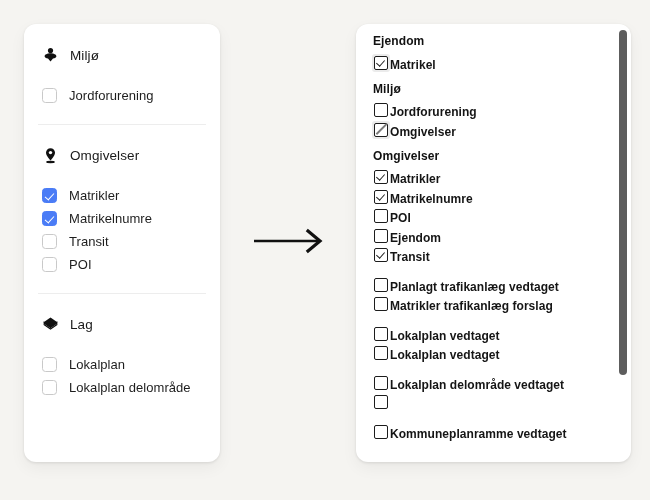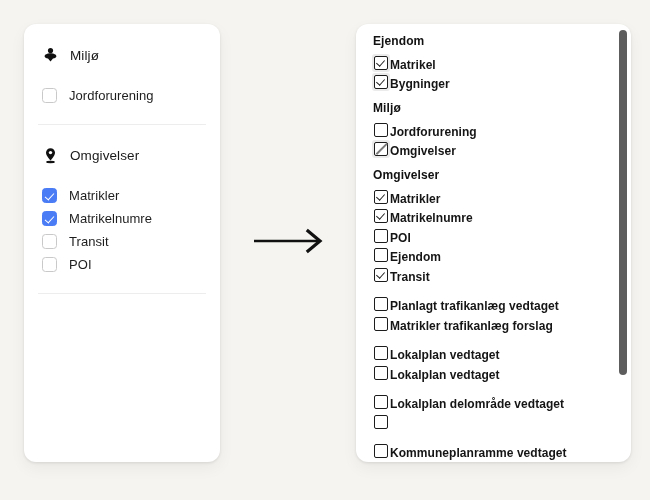--- a/index.html
+++ b/index.html
@@ -251,46 +251,60 @@
         <div class="lp-row">
           <span class="cb-blue"></span>
           <span class="lp-row-label">Transit</span>
         </div>
         <div class="lp-row">
           <span class="cb-blue"></span>
           <span class="lp-row-label">POI</span>
         </div>
       </div>
       <div class="lp-divider"></div>
+      <div class="lp-group">
+        <div class="lp-head">
+          <span class="lp-icon">
+            <svg width="17" height="17" viewBox="0 0 17 17">
+              <path d="M8.5 1.4 L15.4 6.2 L8.5 11 L1.6 6.2 Z" fill="#111"></path>
+              <path d="M8.5 10.1 L15.4 5.3 L15.4 7.4 L8.5 12.2 L1.6 7.4 L1.6 5.3 Z" fill="#111"></path>
+              <path d="M8.5 12.3 L15.4 7.5 L15.4 9.0 L8.5 13.8 L1.6 9.0 L1.6 7.5 Z" fill="#111"></path>
+            </svg>
+          </span>
+          <span class="lp-head-label">Lag</span>
+        </div>
+        <div class="lp-row">
+          <span class="cb-blue"></span>
+          <span class="lp-row-label">Lokalplan</span>
+        </div>
+        <div class="lp-row">
+          <span class="cb-blue"></span>
+          <span class="lp-row-label">Lokalplan delområde</span>
+        </div>
+      </div>
     </div>
 </div>
 
 <div id="arrow">
   <svg width="78" height="26" viewBox="0 0 78 26" aria-hidden="true">
     <line x1="2" y1="13" x2="66" y2="13" stroke="#111111" stroke-width="2.6"></line>
     <polyline points="56,3 68,13 56,23" fill="none" stroke="#111111" stroke-width="3.2" stroke-linecap="square" stroke-linejoin="miter"></polyline>
   </svg>
 </div>
 
 <div id="right-panel">
   <div id="rp-scroll">
       <div class="rp-section">
         <div class="rp-section-title">Ejendom</div>
         <div class="rp-row">
           <span class="cb-wrap halo">
             <span class="cb-dark checked"></span>
           </span>
           <span class="rp-row-label">Matrikel</span>
         </div>
-        <div class="rp-row">
-          <span class="cb-wrap halo">
-            <span class="cb-dark checked"></span>
-          </span>
-          <span class="rp-row-label">Bygninger</span>
-        </div>
       </div>
       <div class="rp-section">
         <div class="rp-section-title">Miljø</div>
         <div class="rp-row">
           <span class="cb-wrap">
             <span class="cb-dark"></span>
           </span>
           <span class="rp-row-label">Jordforurening</span>
         </div>
         <div class="rp-row">

